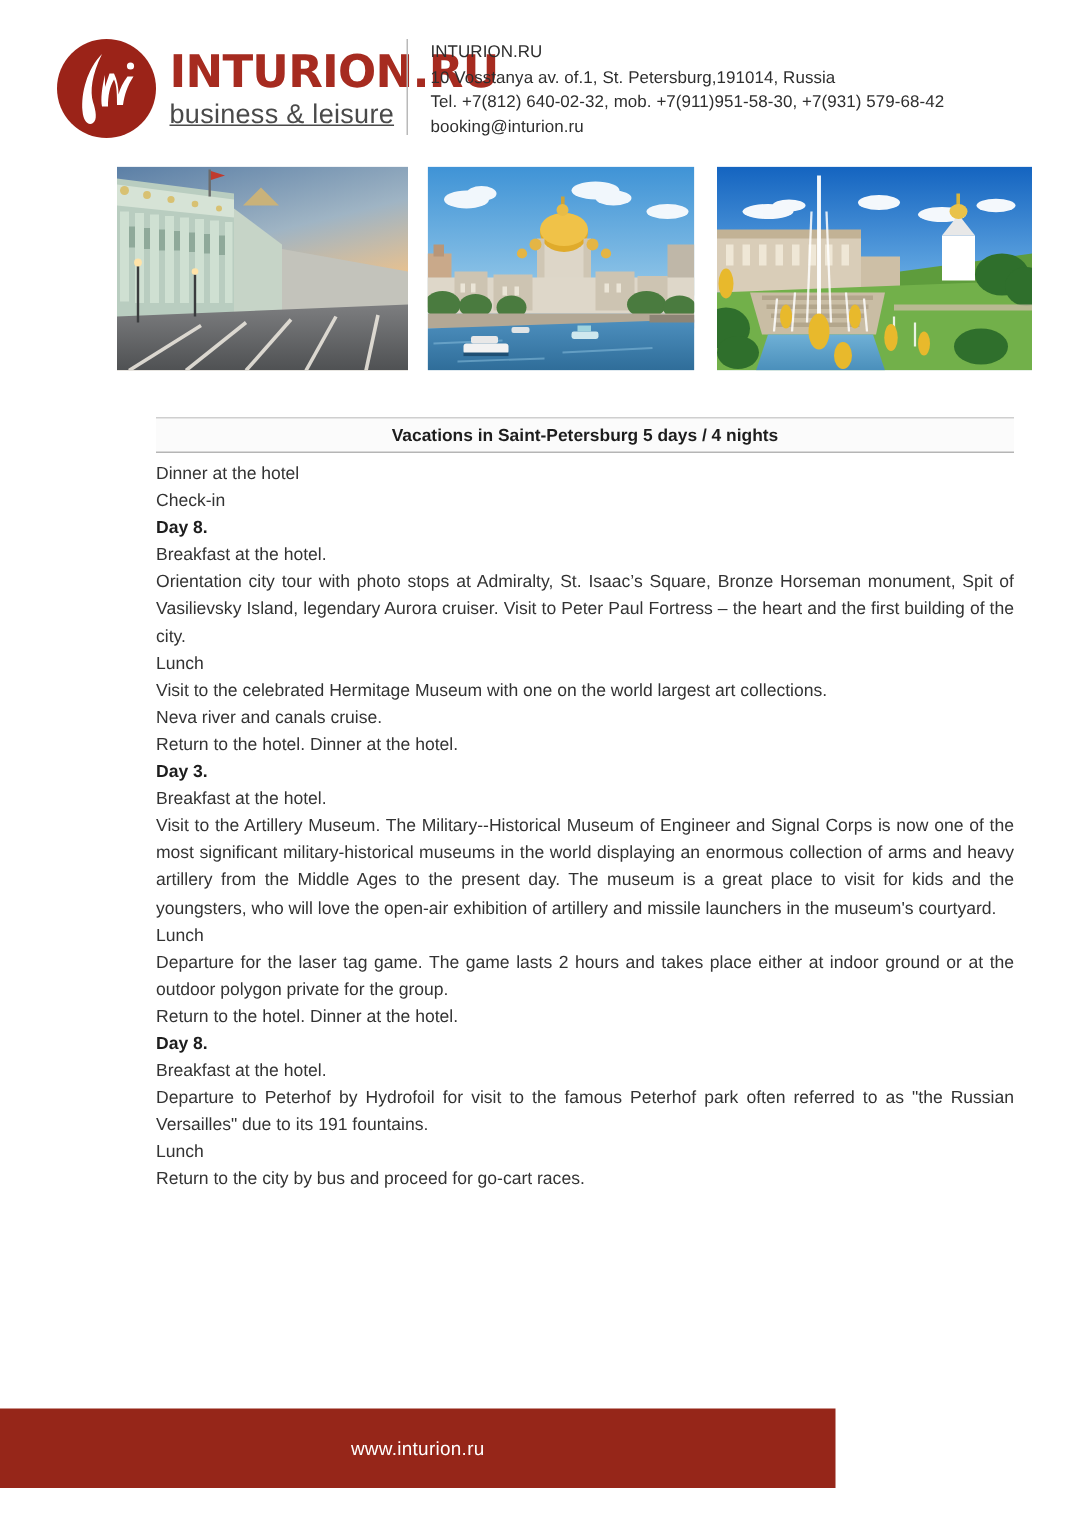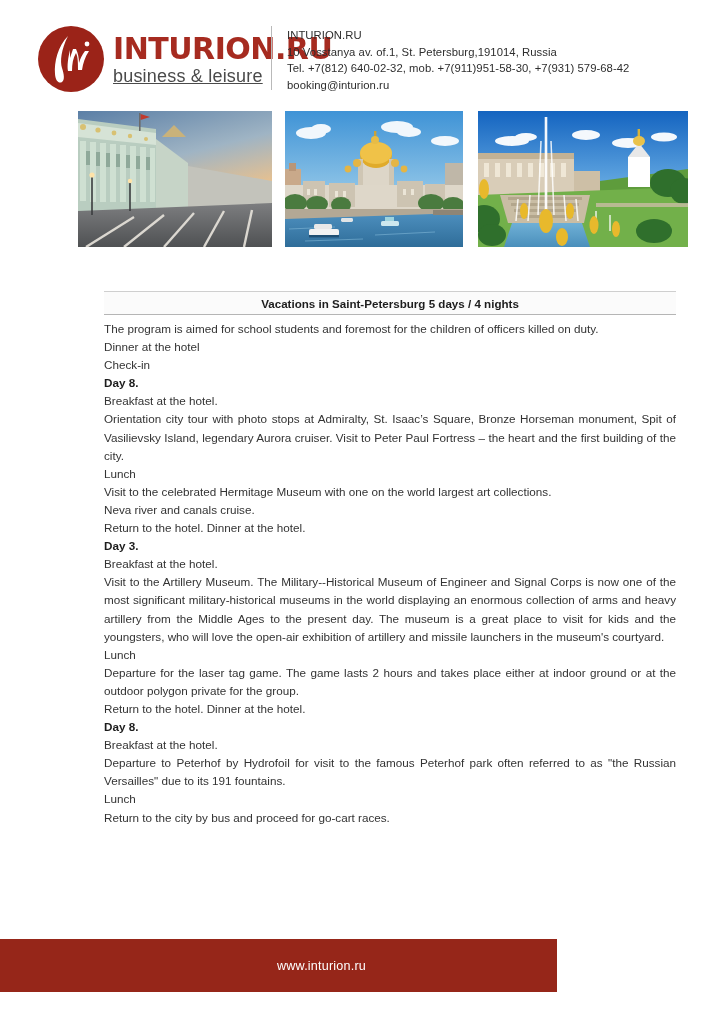--- a/index.html
+++ b/index.html
@@ -90,21 +90,21 @@
     overflow: hidden;
   }
   .photo-1 { left: 0px;   width: 194px; }
   .photo-2 { left: 207px; width: 178px; }
   .photo-3 { left: 400px; width: 210px; }
   .photo svg { display: block; width: 100%; height: 100%; }
 
   
   .doc {
     position: absolute;
-    left: 104px; top: 291px;
+    left: 104px; top: 278px;
     width: 572px;
   }
   .doc-title {
     border-top: 1px solid #cfcfcf;
     border-bottom: 1px solid #b5b5b5;
     background: #fbfbfb;
     text-align: center;
     font-size: 11.6px;
     font-weight: bold;
     color: #1d1d1d;
@@ -138,21 +138,20 @@
   .footer-url {
     position: absolute;
     left: 0; top: 0;
     width: 557px; height: 53px;
     display: flex;
     align-items: center;
     justify-content: center;
     color: #ffffff;
     font-size: 12.6px;
     letter-spacing: 0.2px;
-    margin-left: 43px;
   }
 </style>
 </head>
 <body>
 
 <div class="header">
 
   <div class="logo-block">
     <div class="logo-emblem">
       <svg class="swash" viewBox="0 0 66 66" xmlns="http://www.w3.org/2000/svg">
@@ -412,21 +411,20 @@
         <ellipse cx="176" cy="120" rx="18" ry="12"></ellipse>
       </g>
       <rect x="118" y="92" width="92" height="4" fill="#c9bda4" opacity="0.8"></rect>
     </svg>
   </div>
 </div>
 
 <div class="doc">
   <div class="doc-title">Vacations in Saint-Petersburg 5 days / 4 nights</div>
   <div>
-    <p class="para nojust">The program is aimed for school students and foremost for the children of officers killed on duty.</p>
   </div>
 
   <div>
     <p class="para nojust">Dinner at the hotel</p>
     <p class="para nojust">Check-in</p>
   </div>
 
   <div>
     <p class="day">Day 8.</p>
     <p class="para nojust">Breakfast at the hotel.</p>

